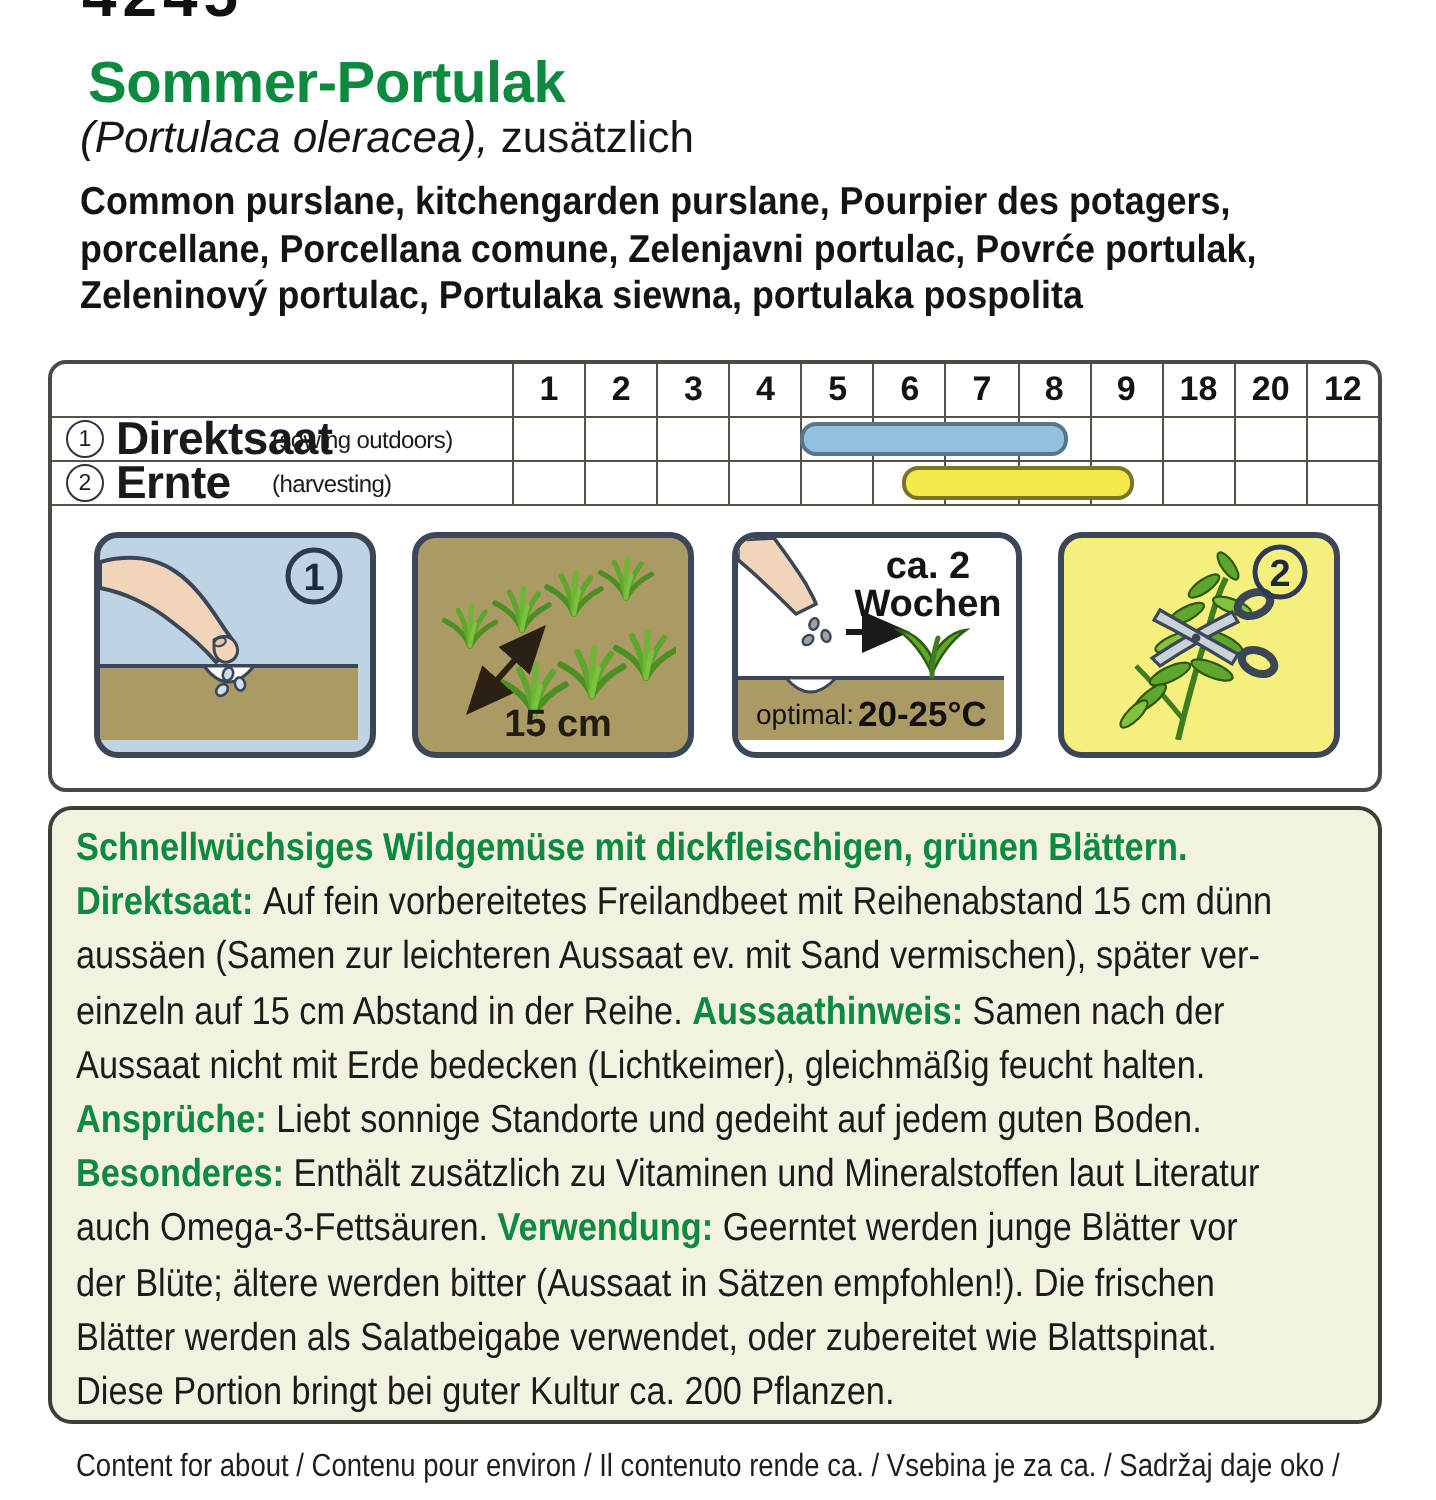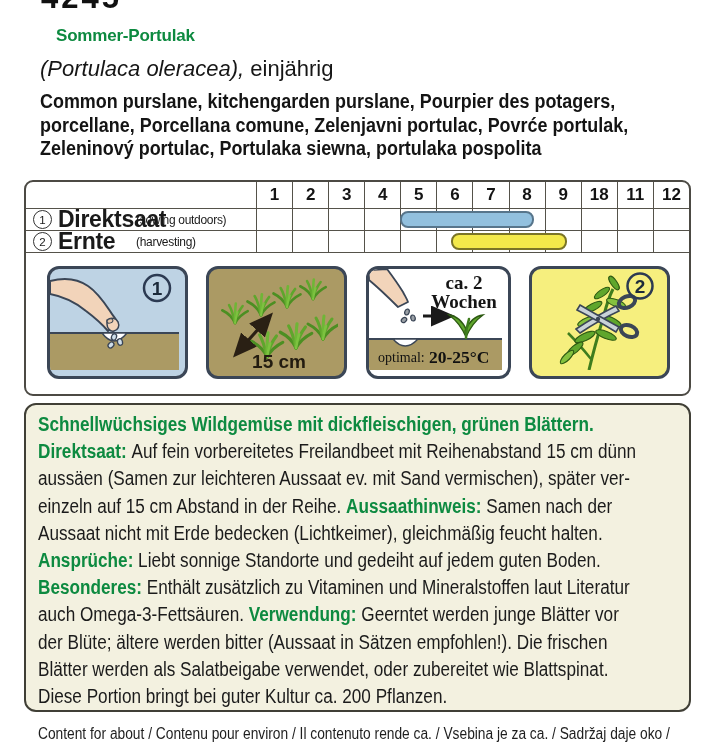--- a/index.html
+++ b/index.html
@@ -2,21 +2,21 @@
 <html style="--green: #0d8a40; --sky: #bed3e4; --soil: #ab9a64; --panelyellow: #f6ef7e; --boxbg: #f3f1e0;"><head>
 <meta charset="utf-8">
 <style>
   html,body{margin:0;padding:0;}
   body{
     width:718px;height:750px;position:relative;overflow:hidden;
     background:#fff;color:#1a1a1a;
     font-family:"Liberation Sans",sans-serif;
   }
   .partial-code{position:absolute;left:41px;top:-20px;font-size:31px;font-weight:bold;letter-spacing:3px;color:#111;}
-  .title{position:absolute;left:56px;top:26px;font-size:17px;font-weight:bold;color:var(--green);letter-spacing:-0.2px;}
+  .title{position:absolute;left:44px;top:26px;font-size:29px;font-weight:bold;color:var(--green);letter-spacing:-0.2px;}
   .subtitle{position:absolute;left:40px;top:56px;font-size:22px;color:#161616;}
   .subtitle .it{font-style:italic;text-align:right;}
   .common{position:absolute;left:40px;top:90px;font-weight:bold;font-size:19.5px;line-height:23.5px;
     white-space:nowrap;transform:scaleX(.92);transform-origin:0 0;color:#141414;}
 
   
   .frame{position:absolute;left:24px;top:180px;width:663px;height:212px;
     border:2px solid #4c4a44;border-radius:9px;background:#fff;}
   .cal-row{display:flex;}
   .cal-label{width:230px;display:flex;align-items:center;padding-left:7px;box-sizing:border-box;
@@ -28,21 +28,21 @@
   .cal-data{height:22px;}
   .mcell{display:flex;align-items:center;justify-content:center;font-weight:bold;font-size:17px;color:#141414;}
   .rnum{width:17px;height:17px;border:1.4px solid #333;border-radius:50%;flex:0 0 auto;
     display:flex;align-items:center;justify-content:center;font-size:11.5px;font-weight:normal;margin-right:6px;}
   .rname{font-weight:bold;font-size:23px;width:78px;letter-spacing:-0.3px;}
   .rnote{font-size:12px;letter-spacing:-0.3px;}
   .bar{position:absolute;top:2px;height:13px;border-radius:8px;border:2px solid;}
 
   .panels{position:absolute;left:21px;right:19px;top:84px;height:115px;display:flex;justify-content:space-between;}
   .panel{width:135px;height:107px;border:3px solid #3b4656;border-radius:12px;position:relative;overflow:hidden;background:#fff;}
-  .panel.p3{width:139px;font-family:Liberation Serif, serif;}
+  .panel.p3{width:139px;}
   .panel svg{position:absolute;left:0;top:0;}
   .p1{background:var(--sky);}
   .p2{background:var(--soil);}
   .p4{background:var(--panelyellow);}
 
   
   .infobox{position:absolute;left:24px;top:403px;width:667px;height:309px;box-sizing:border-box;
     background:var(--boxbg);border:2px solid #403f36;border-radius:12px;padding:6px 0 0 12px;overflow:hidden;}
   .ibline{font-size:19.5px;line-height:27.2px;white-space:nowrap;transform:scaleX(.88);transform-origin:0 50%;color:#1b1b1b;}
   .g{color:var(--green);font-weight:bold;}
@@ -50,21 +50,21 @@
   .footer{position:absolute;left:38px;top:725px;font-size:16px;white-space:nowrap;
     transform:scaleX(.86);transform-origin:0 0;color:#1e1e1e;}
 </style>
 </head>
 <body>
 
 <div class="partial-code">4245</div>
 
 <div class="title">Sommer-Portulak</div>
 
-<div class="subtitle"><span class="it">(Portulaca oleracea),</span><span> einjährig</span></div>
+<div class="subtitle"><span class="it">(Portulaca oleracea),</span><span> zusätzlich</span></div>
 
 <div class="common">
   <div>Common purslane, kitchengarden purslane, Pourpier des potagers,</div>
   <div>porcellane, Porcellana comune, Zelenjavni portulac, Povrće portulak,</div>
   <div>Zeleninový portulac,  Portulaka siewna, portulaka pospolita</div>
 </div>
 
 <div class="frame">
 
   <div class="cal-row cal-header">
@@ -73,21 +73,21 @@
       <div class="mcell">1</div>
       <div class="mcell">2</div>
       <div class="mcell">3</div>
       <div class="mcell">4</div>
       <div class="mcell">5</div>
       <div class="mcell">6</div>
       <div class="mcell">7</div>
       <div class="mcell">8</div>
       <div class="mcell">9</div>
       <div class="mcell">18</div>
-      <div class="mcell">11</div>
+      <div class="mcell">20</div>
       <div class="mcell">12</div>
     </div>
   </div>
 
   <div class="cal-row cal-data">
     <div class="cal-label">
       <span class="rnum">1</span>
       <span class="rname">Direktsaat</span>
       <span class="rnote">(sowing outdoors)</span>
     </div>

